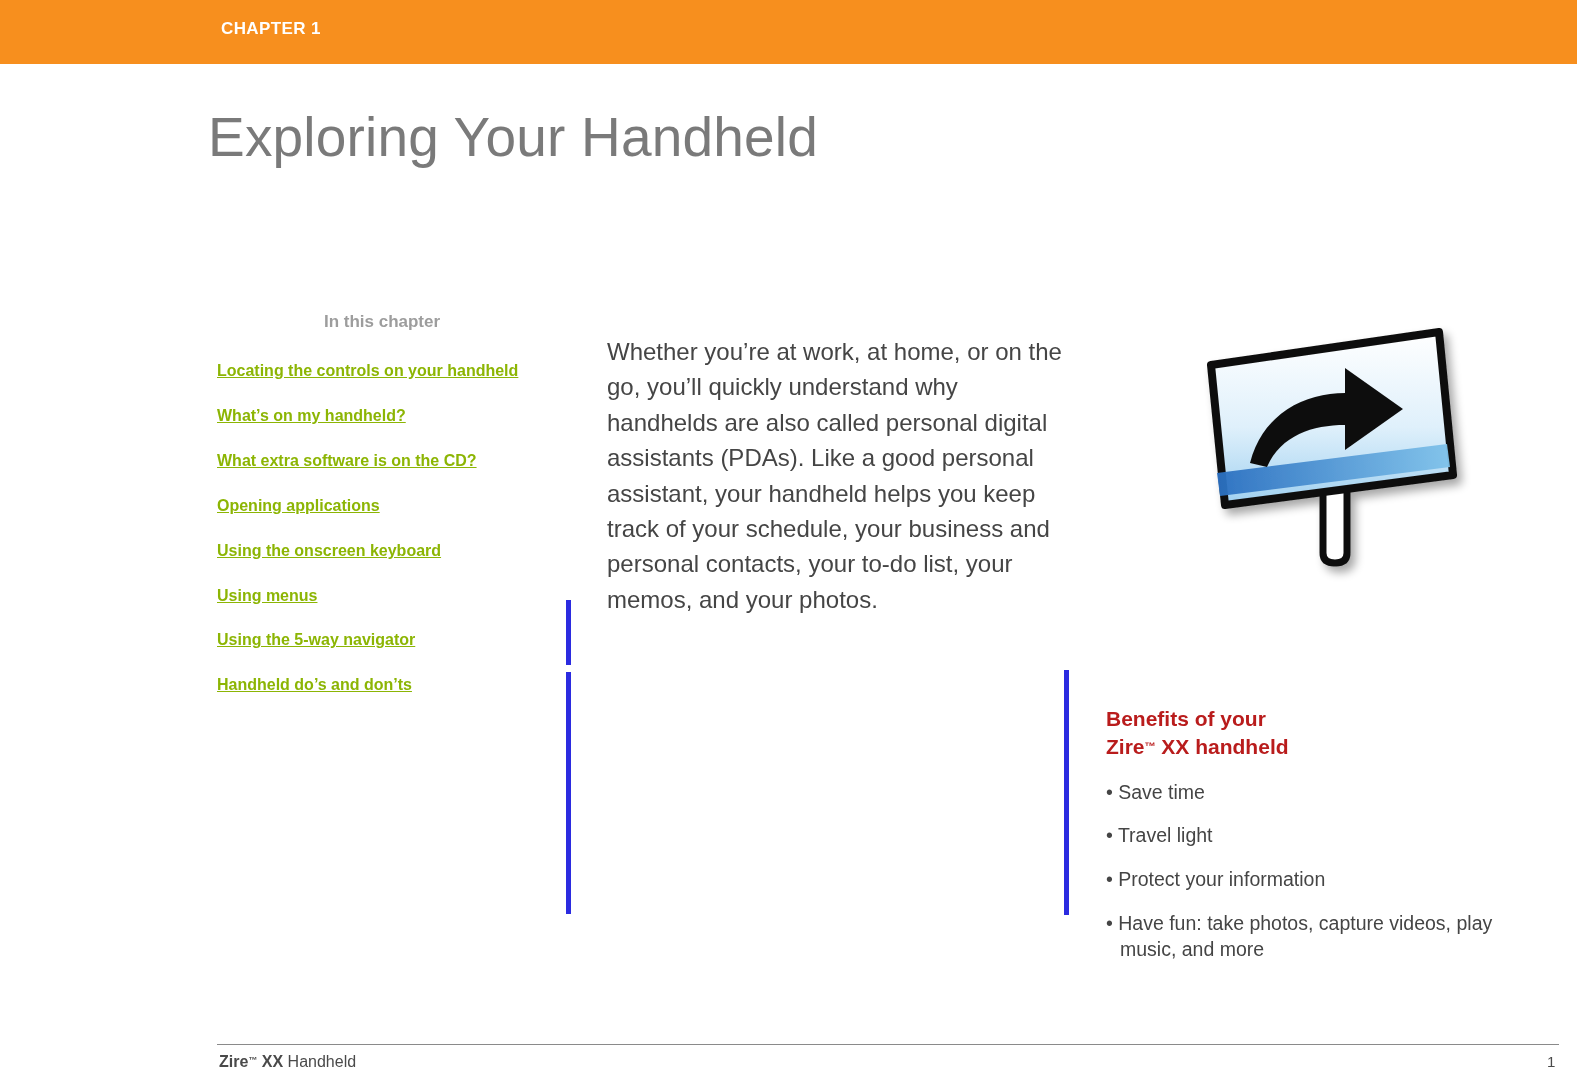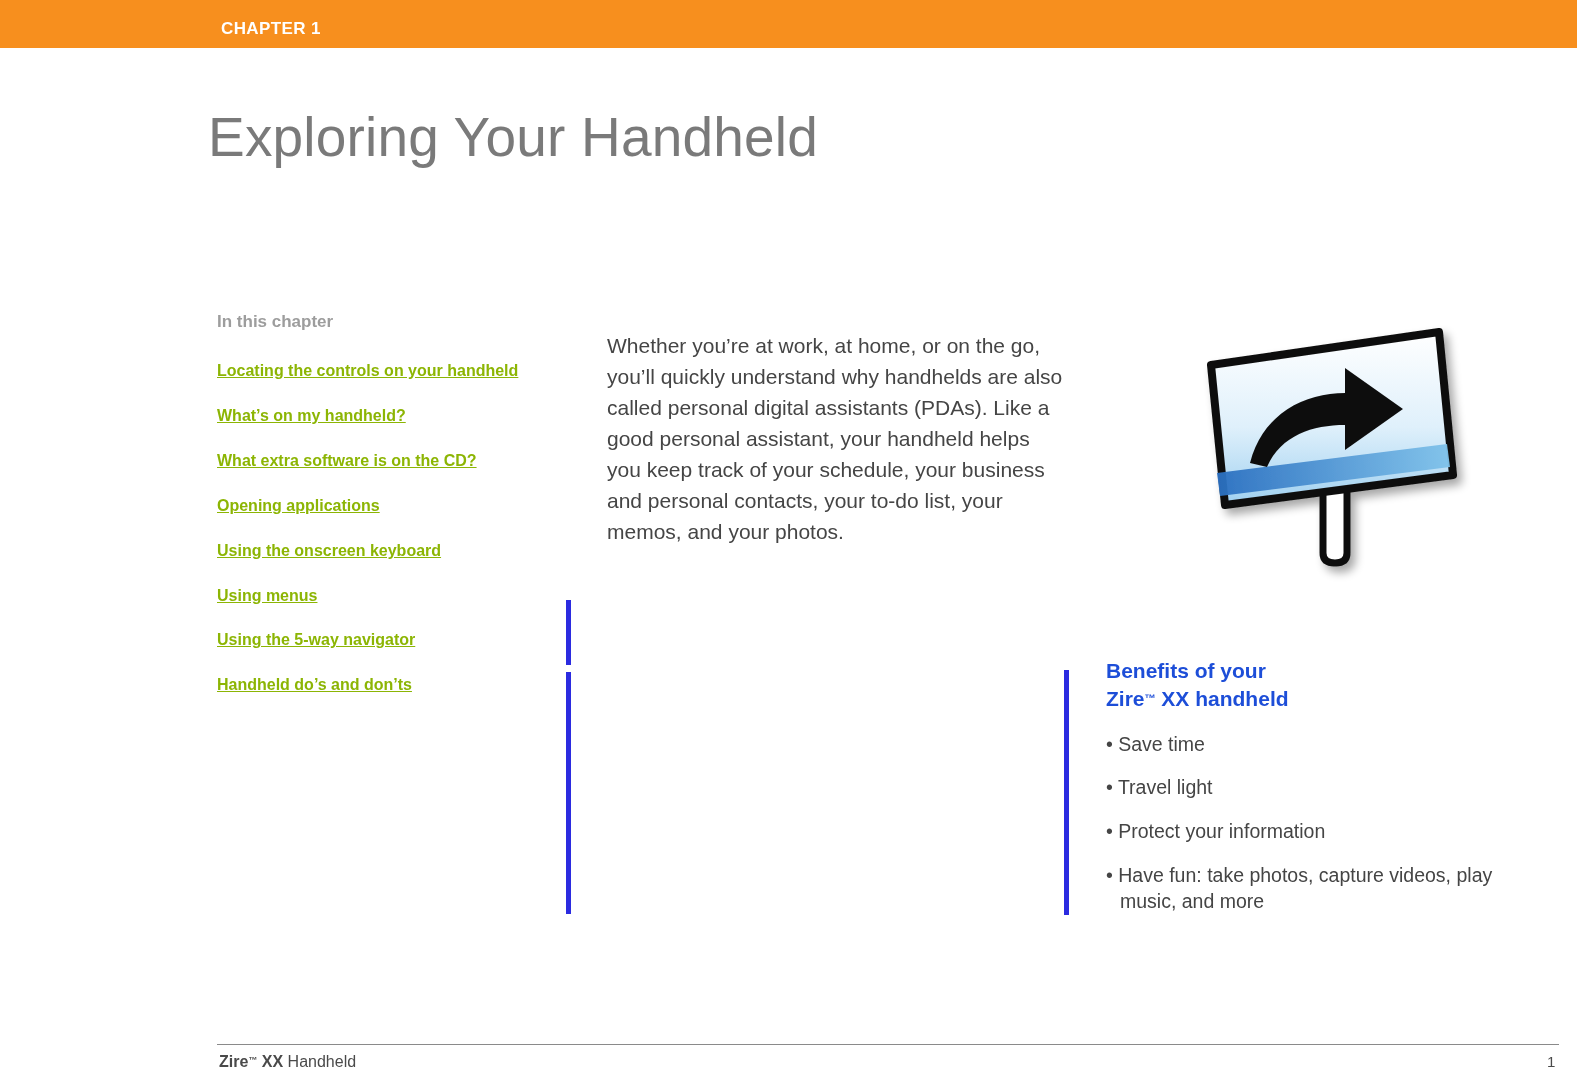--- a/index.html
+++ b/index.html
@@ -14,21 +14,21 @@
     overflow: hidden;
     position: relative;
   }
 
   
   .header-bar {
     position: absolute;
     left: 0;
     top: 0;
     width: 1577px;
-    height: 48px;
+    height: 64px;
     background: #F78F1E;
   }
   .header-bar .chapter-label {
     position: absolute;
     left: 221px;
     top: 19px;
     font-size: 17px;
     font-weight: bold;
     color: #ffffff;
     letter-spacing: 0.4px;
@@ -50,41 +50,42 @@
     position: absolute;
     left: 217px;
     top: 312px;
     width: 330px;
   }
   .toc-heading {
     font-size: 17px;
     font-weight: bold;
     color: #9d9d9d;
     margin-bottom: 26px;
+    text-align: center;
   }
   .toc-item {
     font-size: 16px;
     font-weight: bold;
     color: #8CB504;
     text-decoration: underline;
     line-height: 1.62;
     margin-bottom: 19px;
     display: block;
     cursor: pointer;
   }
 
   
   .body-col {
     position: absolute;
     left: 607px;
     top: 310px;
     width: 462px;
   }
   .body-para {
-    font-size: 21px;
+    font-size: 24px;
     color: #454545;
     line-height: 1.475;
   }
   .body-para.second {
     margin-top: 60px;
   }
 
   
   .blue-rule {
     position: absolute;
@@ -98,22 +99,23 @@
   
   .benefits {
     position: absolute;
     left: 1106px;
     top: 657px;
     width: 400px;
   }
   .benefits-title {
     font-size: 21px;
     font-weight: bold;
-    color: #1d4ed8;
+    color: #b91c1c;
     line-height: 1.35;
+    margin-top: 48px;
   }
   .benefits-title .tm {
     font-size: 11px;
     vertical-align: 4px;
   }
   .benefit-item {
     font-size: 19.5px;
     color: #454545;
     line-height: 1.32;
     margin-top: 18px;

